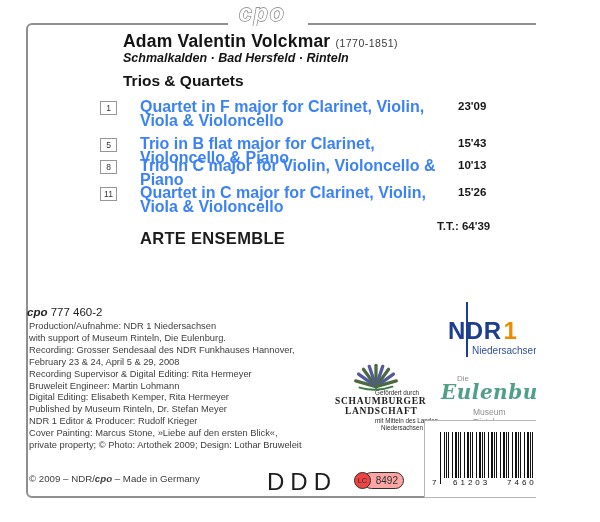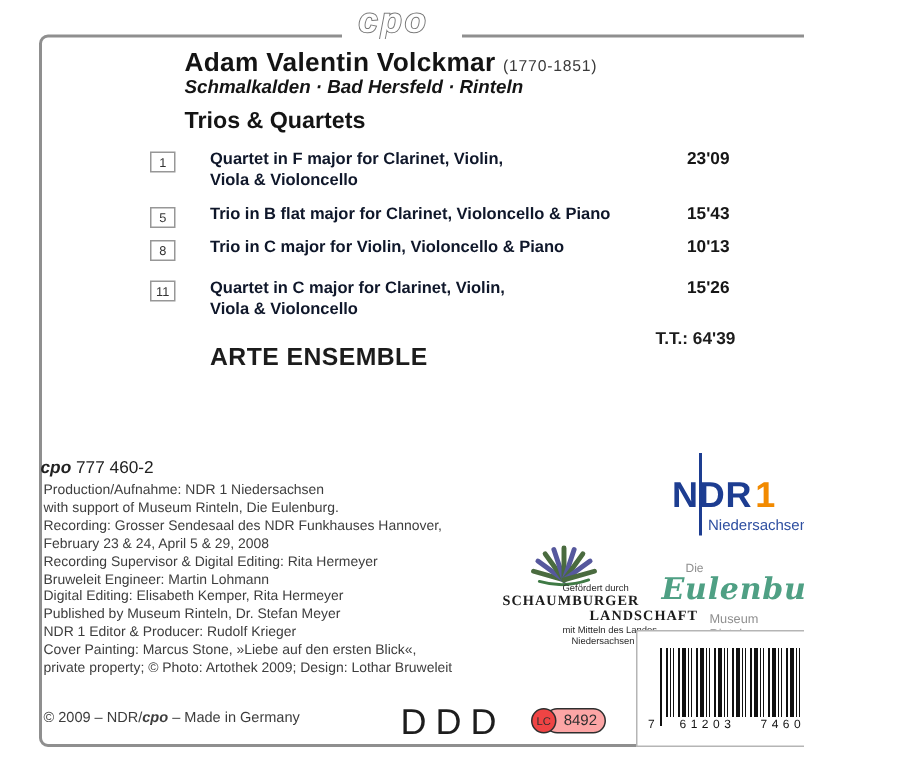--- a/index.html
+++ b/index.html
@@ -15,21 +15,21 @@
   
   .composer { position:absolute; left:123px; top:31px; font-size:17.5px; font-weight:700; letter-spacing:.2px; color:#141414; }
   .composer .dates { font-size:10.5px; font-weight:400; color:#3a3a3a; letter-spacing:.5px; }
   .places { position:absolute; left:123px; top:51px; font-size:12.5px; font-weight:700; font-style:italic; color:#141414; }
   .album-title { position:absolute; left:123px; top:72px; font-size:15.5px; font-weight:700; color:#141414; }
 
   
   .track-row { position:absolute; left:100px; display:grid; grid-template-columns:40px 318px 60px; }
   .tr0 { top:100px; } .tr1 { top:137px; } .tr2 { top:159px; } .tr3 { top:186px; }
   .track-num { width:17px; height:14px; margin-top:1px; border:1px solid #979797; display:flex; align-items:center; justify-content:center; font-size:8.5px; color:#333; background:#fff; }
-  .track-title { font-size:11px; font-weight:700; line-height:13.5px; white-space:pre-line; color:#0f172a; }
+  .track-title { font-size:16px; font-weight:700; line-height:13.5px; white-space:pre-line; color:#3b82f6; }
   .track-time { font-size:11.5px; font-weight:700; color:#161616; }
 
   .total-time { position:absolute; left:437px; top:220px; font-size:11.5px; font-weight:700; }
 
   
   .ensemble-name { position:absolute; left:140px; top:229px; font-size:16.5px; font-weight:700; letter-spacing:.3px; }
   .members { position:absolute; left:140px; top:251px; font-size:11px; font-weight:700; line-height:12.8px; }
 
   
   .catalog { position:absolute; left:27px; top:306px; font-size:11.5px; color:#222; }
@@ -49,21 +49,21 @@
   .ndr-vline { position:absolute; left:18px; top:2px; width:2px; height:55px; background:#1d3d91; }
   .ndr-letters { position:absolute; left:0; top:17px; font-size:24px; font-weight:700; letter-spacing:.5px; color:#1d3d91; }
   .ndr-one { color:#f28a00; margin-left:2px; }
   .ndr-region { position:absolute; left:24px; top:45px; font-size:10px; color:#2d4ea0; }
 
   
   .schaumburg { position:absolute; left:334px; top:361px; width:115px; height:70px; font-size:6.3px; color:#2b2b2b; }
   .sb-fan { position:absolute; left:13px; top:0; }
   .sb-funded { position:absolute; left:41px; top:28px; }
   .sb-name1 { position:absolute; left:1px; top:35px; font-family:"Liberation Serif", serif; font-size:9.5px; font-weight:700; letter-spacing:.7px; color:#1c1c1c; }
-  .sb-name2 { position:absolute; left:11px; top:45px; font-family:"Liberation Serif", serif; font-size:9.5px; font-weight:700; letter-spacing:.7px; color:#1c1c1c;margin-left:48px; }
+  .sb-name2 { position:absolute; left:11px; top:45px; font-family:"Liberation Serif", serif; font-size:9.5px; font-weight:700; letter-spacing:.7px; color:#1c1c1c; }
   .sb-sub1 { position:absolute; left:41px; top:56px; }
   .sb-sub2 { position:absolute; left:47px; top:63px; }
 
   
   .eulenburg { position:absolute; left:441px; top:374px; width:136px; height:60px; }
   .eb-die { position:absolute; left:16px; top:0; font-size:8px; color:#8f8f8f;text-align:center; }
   .eb-name { position:absolute; left:0; top:6px; font-family:"DejaVu Serif", serif; font-style:italic; font-weight:700; font-size:20px; color:#4fa084; letter-spacing:.5px; }
   .eb-museum { position:absolute; left:32px; top:33px; font-size:8.5px; color:#8f8f8f; }
   .eb-city { position:absolute; left:32px; top:43px; font-size:8.5px; color:#8f8f8f; }
 

